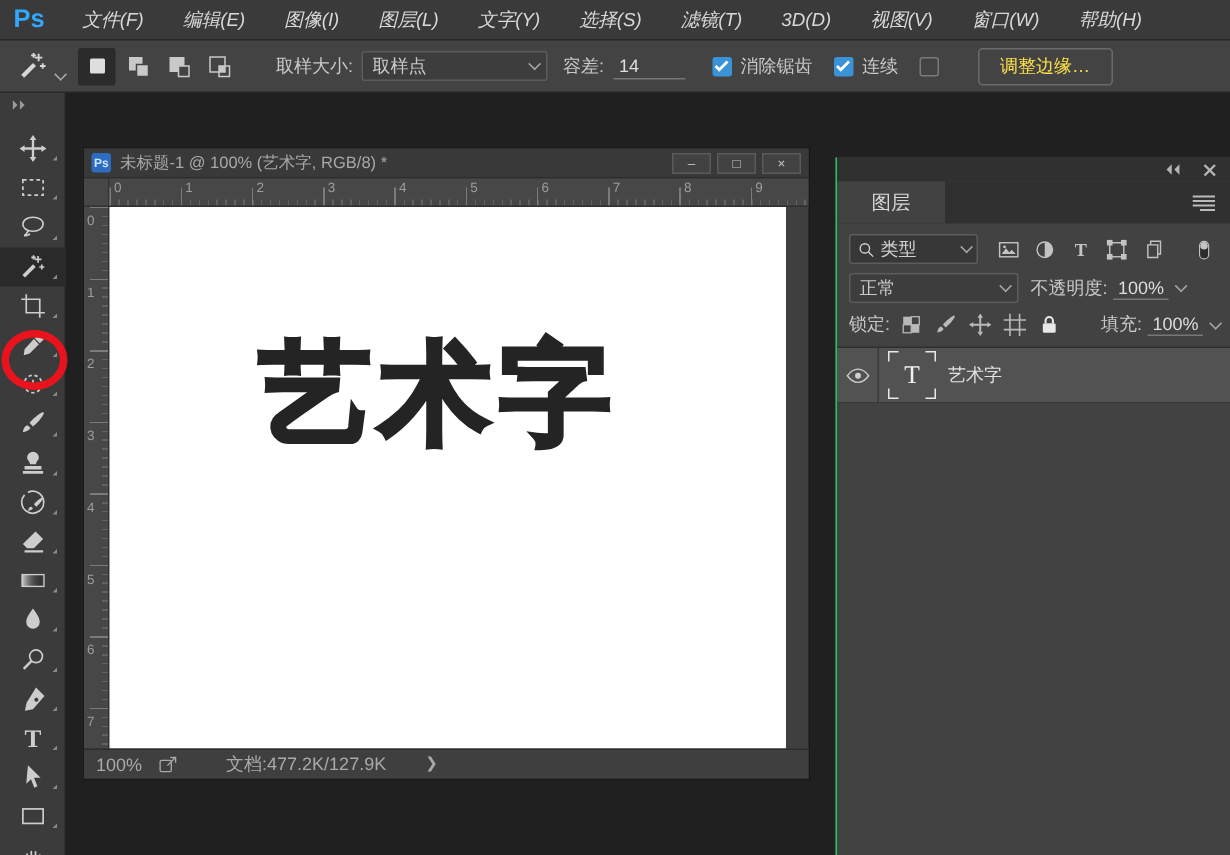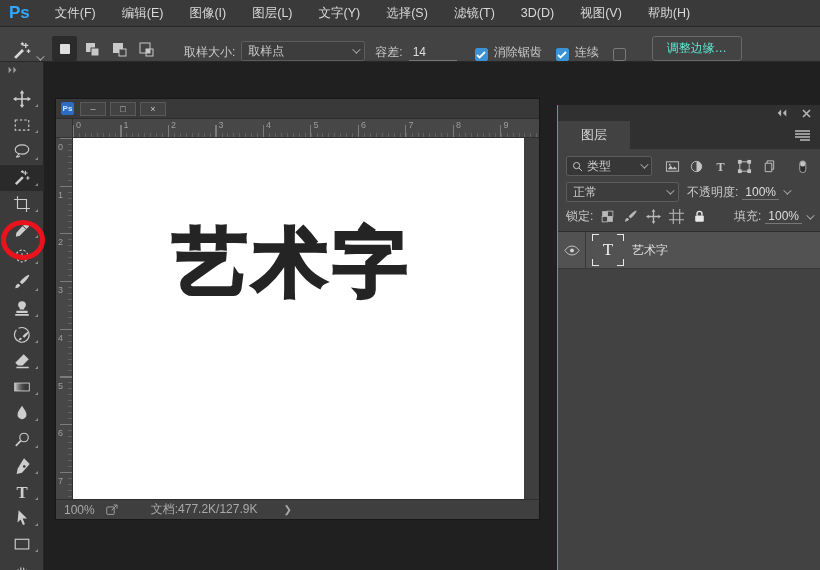--- a/index.html
+++ b/index.html
@@ -4,44 +4,44 @@
 <style>
   * { margin:0; padding:0; box-sizing:border-box; }
   html,body { width:820px; height:570px; overflow:hidden; background:#202020;
     font-family:"Liberation Sans","DejaVu Sans",sans-serif; color:#cfcfcf; }
   svg { display:block; }
 
   
   .menubar { height:27px; background:#3a3a3a; border-bottom:1px solid #272727;
     display:flex; align-items:center; font-size:12.5px; color:#d9d9d9; }
   .ps-logo { color:#31a8ff; font-weight:bold; font-size:17px; margin:0 12px 0 9px; letter-spacing:0; }
-  .menu-item { padding:0 13px; line-height:27px; cursor:default; }
+  .menu-item { padding:0 13px; line-height:27px; cursor:default;font-style:italic; }
 
   
   .optionsbar { height:35px; background:#434343; border-bottom:1px solid #282828;
-    display:flex; align-items:flex-end; font-size:12px; color:#c9c9c9; }
+    display:flex; align-items:center; font-size:12px; color:#c9c9c9; }
   .opt-tool { display:flex; align-items:flex-end; margin:0 10px 0 12px; color:#d8d8d8; }
   .opt-tool .ticon { width:20px; height:20px; }
   .mode-group { display:flex; gap:2px; margin-right:16px; }
   .mode-btn { width:25px; height:25px; display:flex; align-items:center; justify-content:center; border-radius:2px; }
   .mode-btn.active { background:#2b2b2b; }
   .opt-label { margin:0 6px 0 10px; }
   .dropdown { background:#3d3d3d; border:1px solid #5c5c5c; border-radius:2px; height:20px;
     display:flex; align-items:center; padding:0 6px; gap:6px; }
   .dd-sample { width:124px; }
   .dd-value { flex:1; }
   .chev { width:6px; height:6px; border-right:1.5px solid #a7a7a7; border-bottom:1.5px solid #a7a7a7;
     transform:rotate(45deg) translateY(-2px); flex:none; }
   .tol-value { width:48px; border-bottom:1px solid #777; padding:1px 4px; margin-right:14px; color:#ddd; }
   .cb { width:13px; height:13px; border:1px solid #7a7a7a; border-radius:2px; background:transparent;
     display:flex; align-items:center; justify-content:center; margin:0 6px 0 4px; flex:none; }
   .cb.checked { background:#3a93d6; border-color:#3a93d6; }
   .cb-label { margin-right:10px; }
   .refine-btn { margin-left:20px; border:1px solid #6a6a6a; border-radius:3px; padding:3px 14px;
-    color:#5eead4; background:transparent; font-size:12px; }
+    color:#fde047; background:transparent; font-size:12px; }
 
   
   .main { position:relative; height:508px; }
 
   
   .toolbar { position:absolute; left:0; top:0; width:44px; height:508px; background:#3b3b3b;
     border-right:1px solid #262626; }
   .tb-collapse { height:16px; display:flex; align-items:center; padding-left:7px; color:#9a9a9a; }
   .tool-list { position:relative; padding-top:8px; }
   .tool { width:44px; height:26.2px; display:flex; align-items:center; justify-content:center;
@@ -149,20 +149,21 @@
   <div style="display:flex">
       <div class="menu-item">文件(F)</div>
       <div class="menu-item">编辑(E)</div>
       <div class="menu-item">图像(I)</div>
       <div class="menu-item">图层(L)</div>
       <div class="menu-item">文字(Y)</div>
       <div class="menu-item">选择(S)</div>
       <div class="menu-item">滤镜(T)</div>
       <div class="menu-item">3D(D)</div>
       <div class="menu-item">视图(V)</div>
+      <div class="menu-item">窗口(W)</div>
       <div class="menu-item">帮助(H)</div>
     </div>
 </div>
 
 <div class="optionsbar">
   <div class="opt-tool">
     <span class="ticon">
       <svg viewBox="0 0 16 16">
           <path d="M2.5 13.5l6.3-6.3" stroke="currentColor" stroke-width="2.2" fill="none"></path>
           <path d="M11 1.5v4M9 3.5h4M13.2 6.5v3M11.7 8h3M8.3 1v2.6M7 2.3h2.6" stroke="currentColor" stroke-width="1" fill="none"></path>
@@ -376,20 +377,21 @@
             </svg>
           </span>
         </div>
       </div>
     <div class="red-circle"></div>
   </div>
 
   <div class="docwin">
     <div class="doc-titlebar">
       <span class="doc-ps-icon">Ps</span>
+      <span class="doc-title">未标题-1 @ 100% (艺术字, RGB/8) *</span>
       <div class="win-btns">
         <div class="win-btn">–</div>
         <div class="win-btn">□</div>
         <div class="win-btn">×</div>
       </div>
     </div>
     <div class="ruler-corner"></div>
     <div class="hruler">
         <span class="hnum" style="left: 3px;">0</span>
         <span class="hnum" style="left: 50.5px;">1</span>

